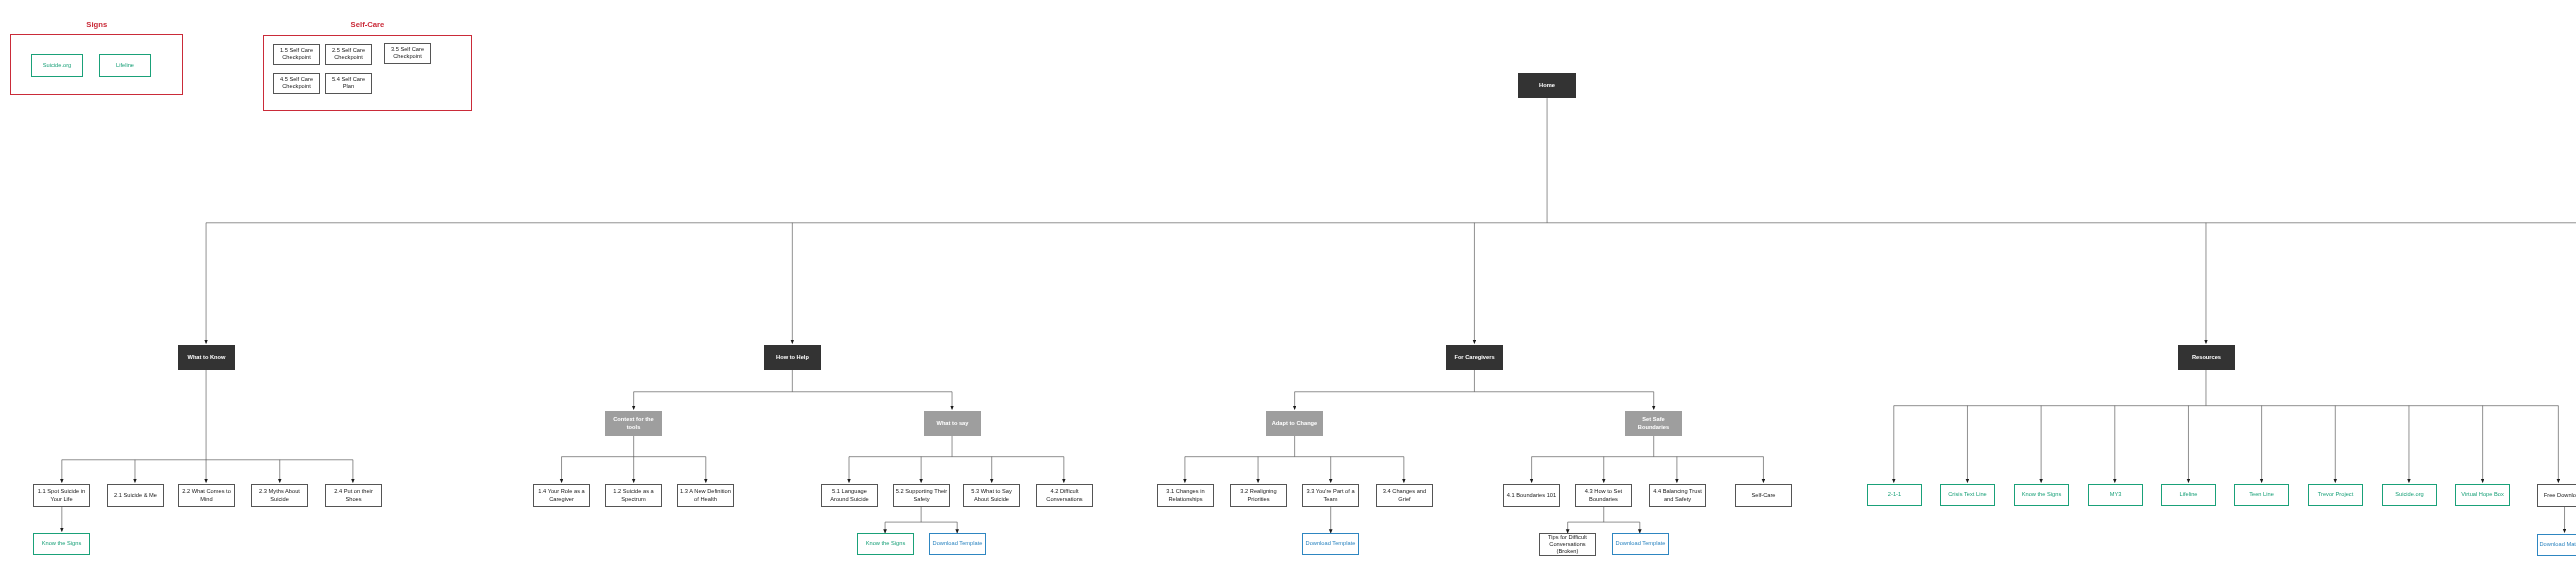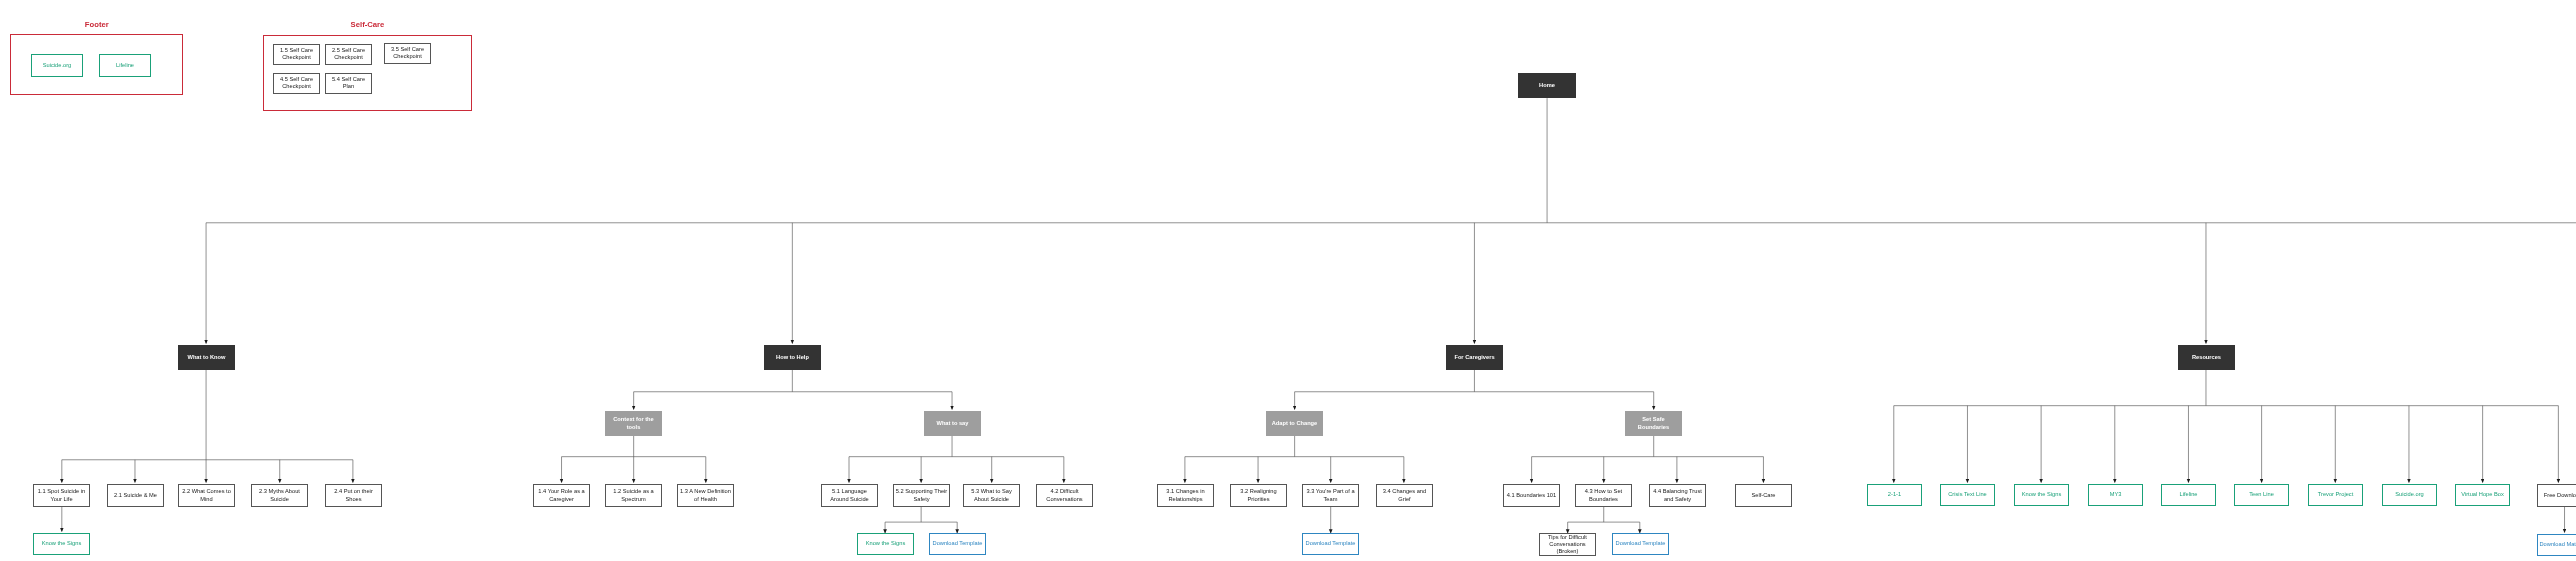--- a/index.html
+++ b/index.html
@@ -135,21 +135,21 @@
       <path d="M5561,717 L5561,787"></path>
       <path d="M5272,787 L5718,787"></path>
       <path d="M5272,787 L5272,936" marker-end="url(#ah)"></path>
       <path d="M5368,787 L5368,936" marker-end="url(#ah)"></path>
       <path d="M5465,787 L5465,936" marker-end="url(#ah)"></path>
       <path d="M5598,787 L5598,936" marker-end="url(#ah)"></path>
       <path d="M5718,787 L5718,936" marker-end="url(#ah)"></path>
     </g>
   </svg>
 
-  <div class="group-title" style="left:10.3px;top:19.6px;width:173px;">Footer</div>
+  <div class="group-title" style="left:10.3px;top:19.6px;width:173px;">Signs</div>
   <div class="group-panel" style="left:10.3px;top:34px;width:173px;height:61px;"></div>
   <div class="node teal" style="left:31px;top:54px;width:52px;height:23px;">Suicide.org</div>
   <div class="node teal" style="left:99px;top:54px;width:52px;height:23px;">Lifeline</div>
 
   <div class="group-title" style="left:263px;top:19.6px;width:209px;">Self-Care</div>
   <div class="group-panel" style="left:263px;top:35px;width:209px;height:76px;"></div>
   <div class="node plain" style="left:273px;top:44px;width:47px;height:20.6px;">1.5 Self Care Checkpoint</div>
   <div class="node plain" style="left:325px;top:44px;width:47px;height:20.6px;">2.5 Self Care Checkpoint</div>
   <div class="node plain" style="left:384px;top:43px;width:47px;height:20.6px;">3.5 Self Care Checkpoint</div>
   <div class="node plain" style="left:273px;top:73px;width:47px;height:20.6px;">4.5 Self Care Checkpoint</div>

